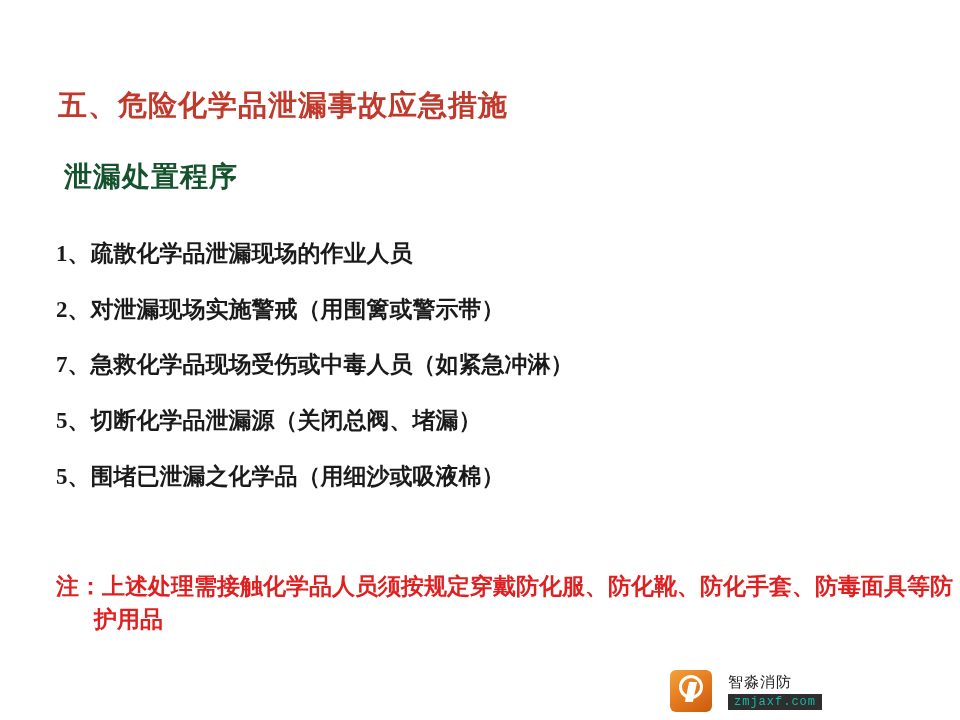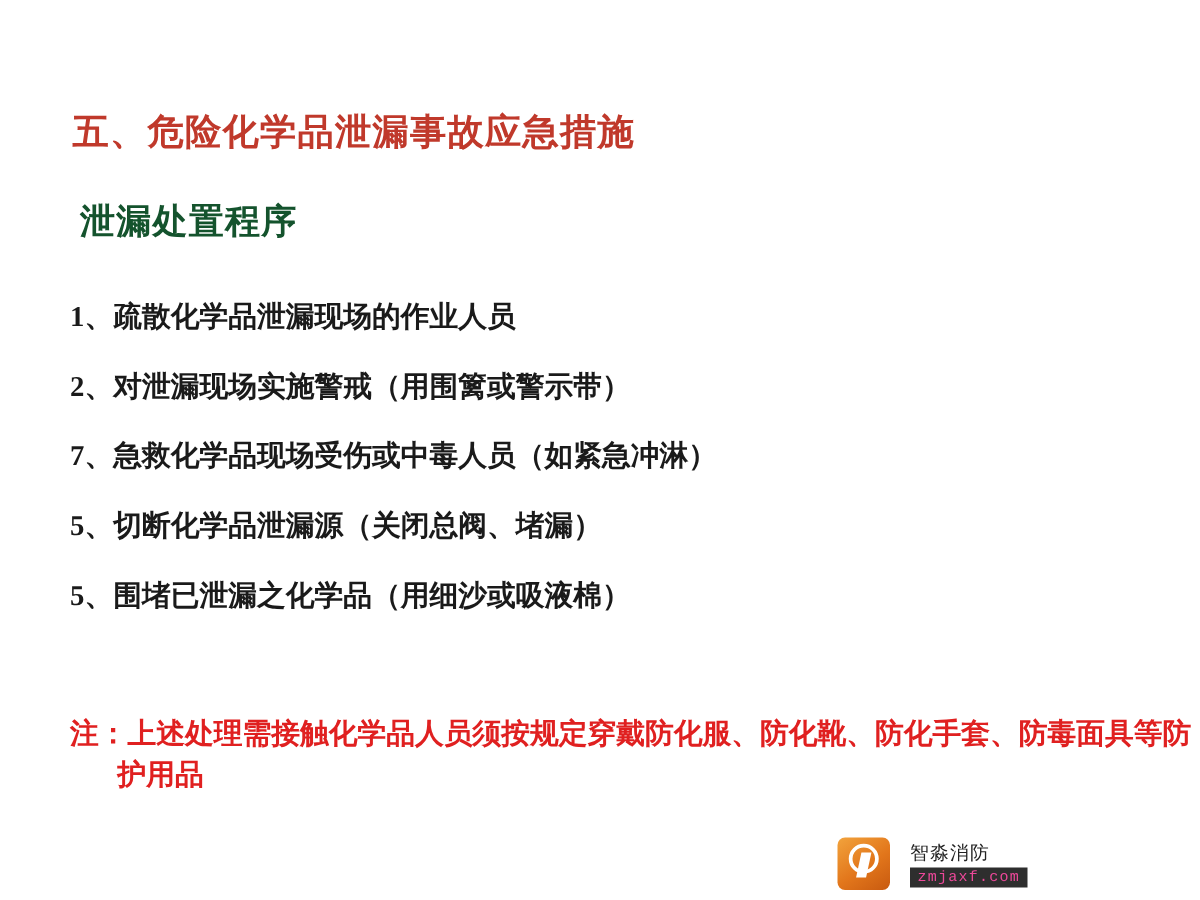--- a/index.html
+++ b/index.html
@@ -157,21 +157,21 @@
     gap: 2px;
   }
   .logo-name {
     font-size: 15px;
     color: #222222;
     font-family: "Liberation Sans", sans-serif;
     letter-spacing: 1px;
   }
   .logo-url {
     font-size: 12px;
-    color: #ec4899;
+    color: #14b8a6;
     background: #2e2e2e;
     padding: 1px 6px;
     font-family: "Liberation Mono", monospace;
     letter-spacing: 1px;
   }
 </style>
 </head>
 <body>
 
 <div class="slide">

